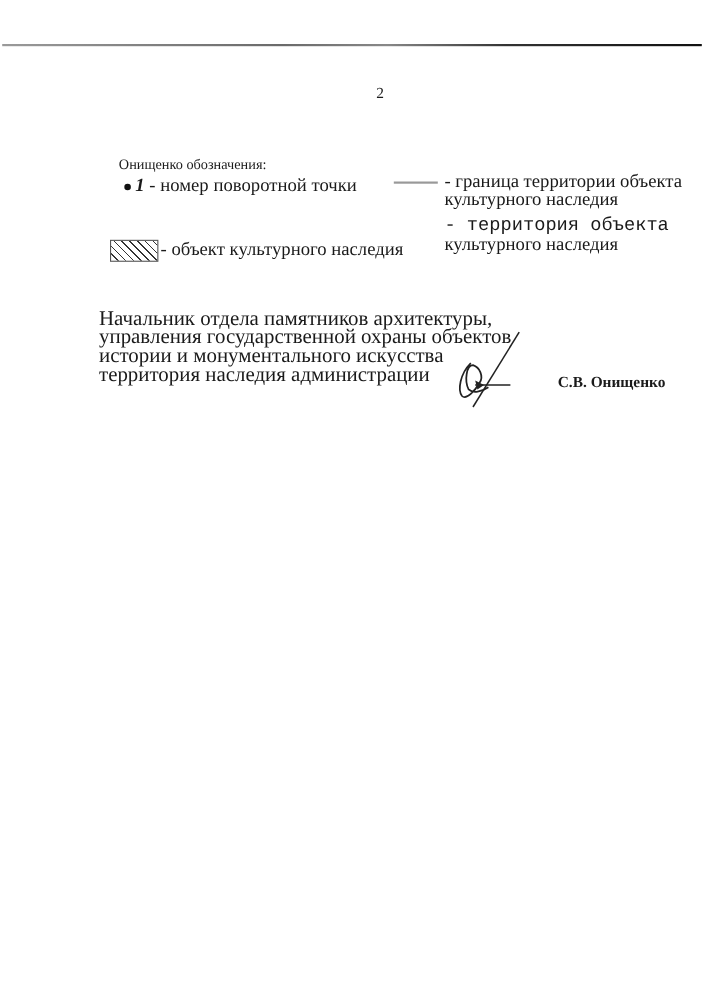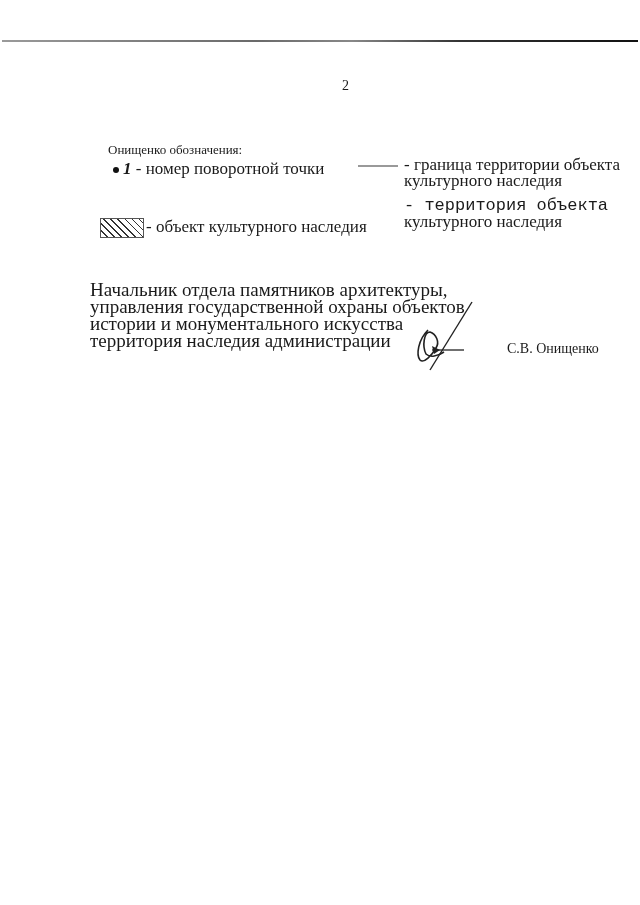--- a/index.html
+++ b/index.html
@@ -10,21 +10,21 @@
     .page-num { position: absolute; left: 342px; top: 78px; font-size: 14px; }
     .legend-title { position: absolute; left: 108px; top: 142px; font-size: 13px; }
     .legend-item { position: absolute; font-size: 17px; line-height: 16px; white-space: nowrap; }
     .dot { display: inline-block; width: 6px; height: 6px; border-radius: 50%; background: #111; vertical-align: middle; margin-right: 4px; }
     .pt-num { font-style: italic; font-weight: bold; }
     .hatch { display: inline-block; width: 42px; height: 18px; border: 1px solid #555; vertical-align: middle; margin-right: 2px;
              background: repeating-linear-gradient(45deg, #ffffff 0px, #ffffff 4px, #333 4px, #333 5px); }
     .boundary-line { display: inline-block; width: 40px; height: 2px; background: #999; vertical-align: middle; margin-right: 6px; }
     .sig-block { position: absolute; left: 90px; top: 281px; font-size: 19px; line-height: 17px; }
     .sig-image { position: absolute; left: 410px; top: 300px; }
-    .sig-name { position: absolute; left: 507px; top: 341px; font-size: 14px; }
+    .sig-name { position: absolute; left: 507px; top: 341px; font-size: 14px; font-weight: bold; }
   </style>
 </head>
 <body>
 
 <div class="top-rule"></div>
 
 <div class="page-num">2</div>
 
 <div class="legend-title">Онищенко обозначения:</div>
 

